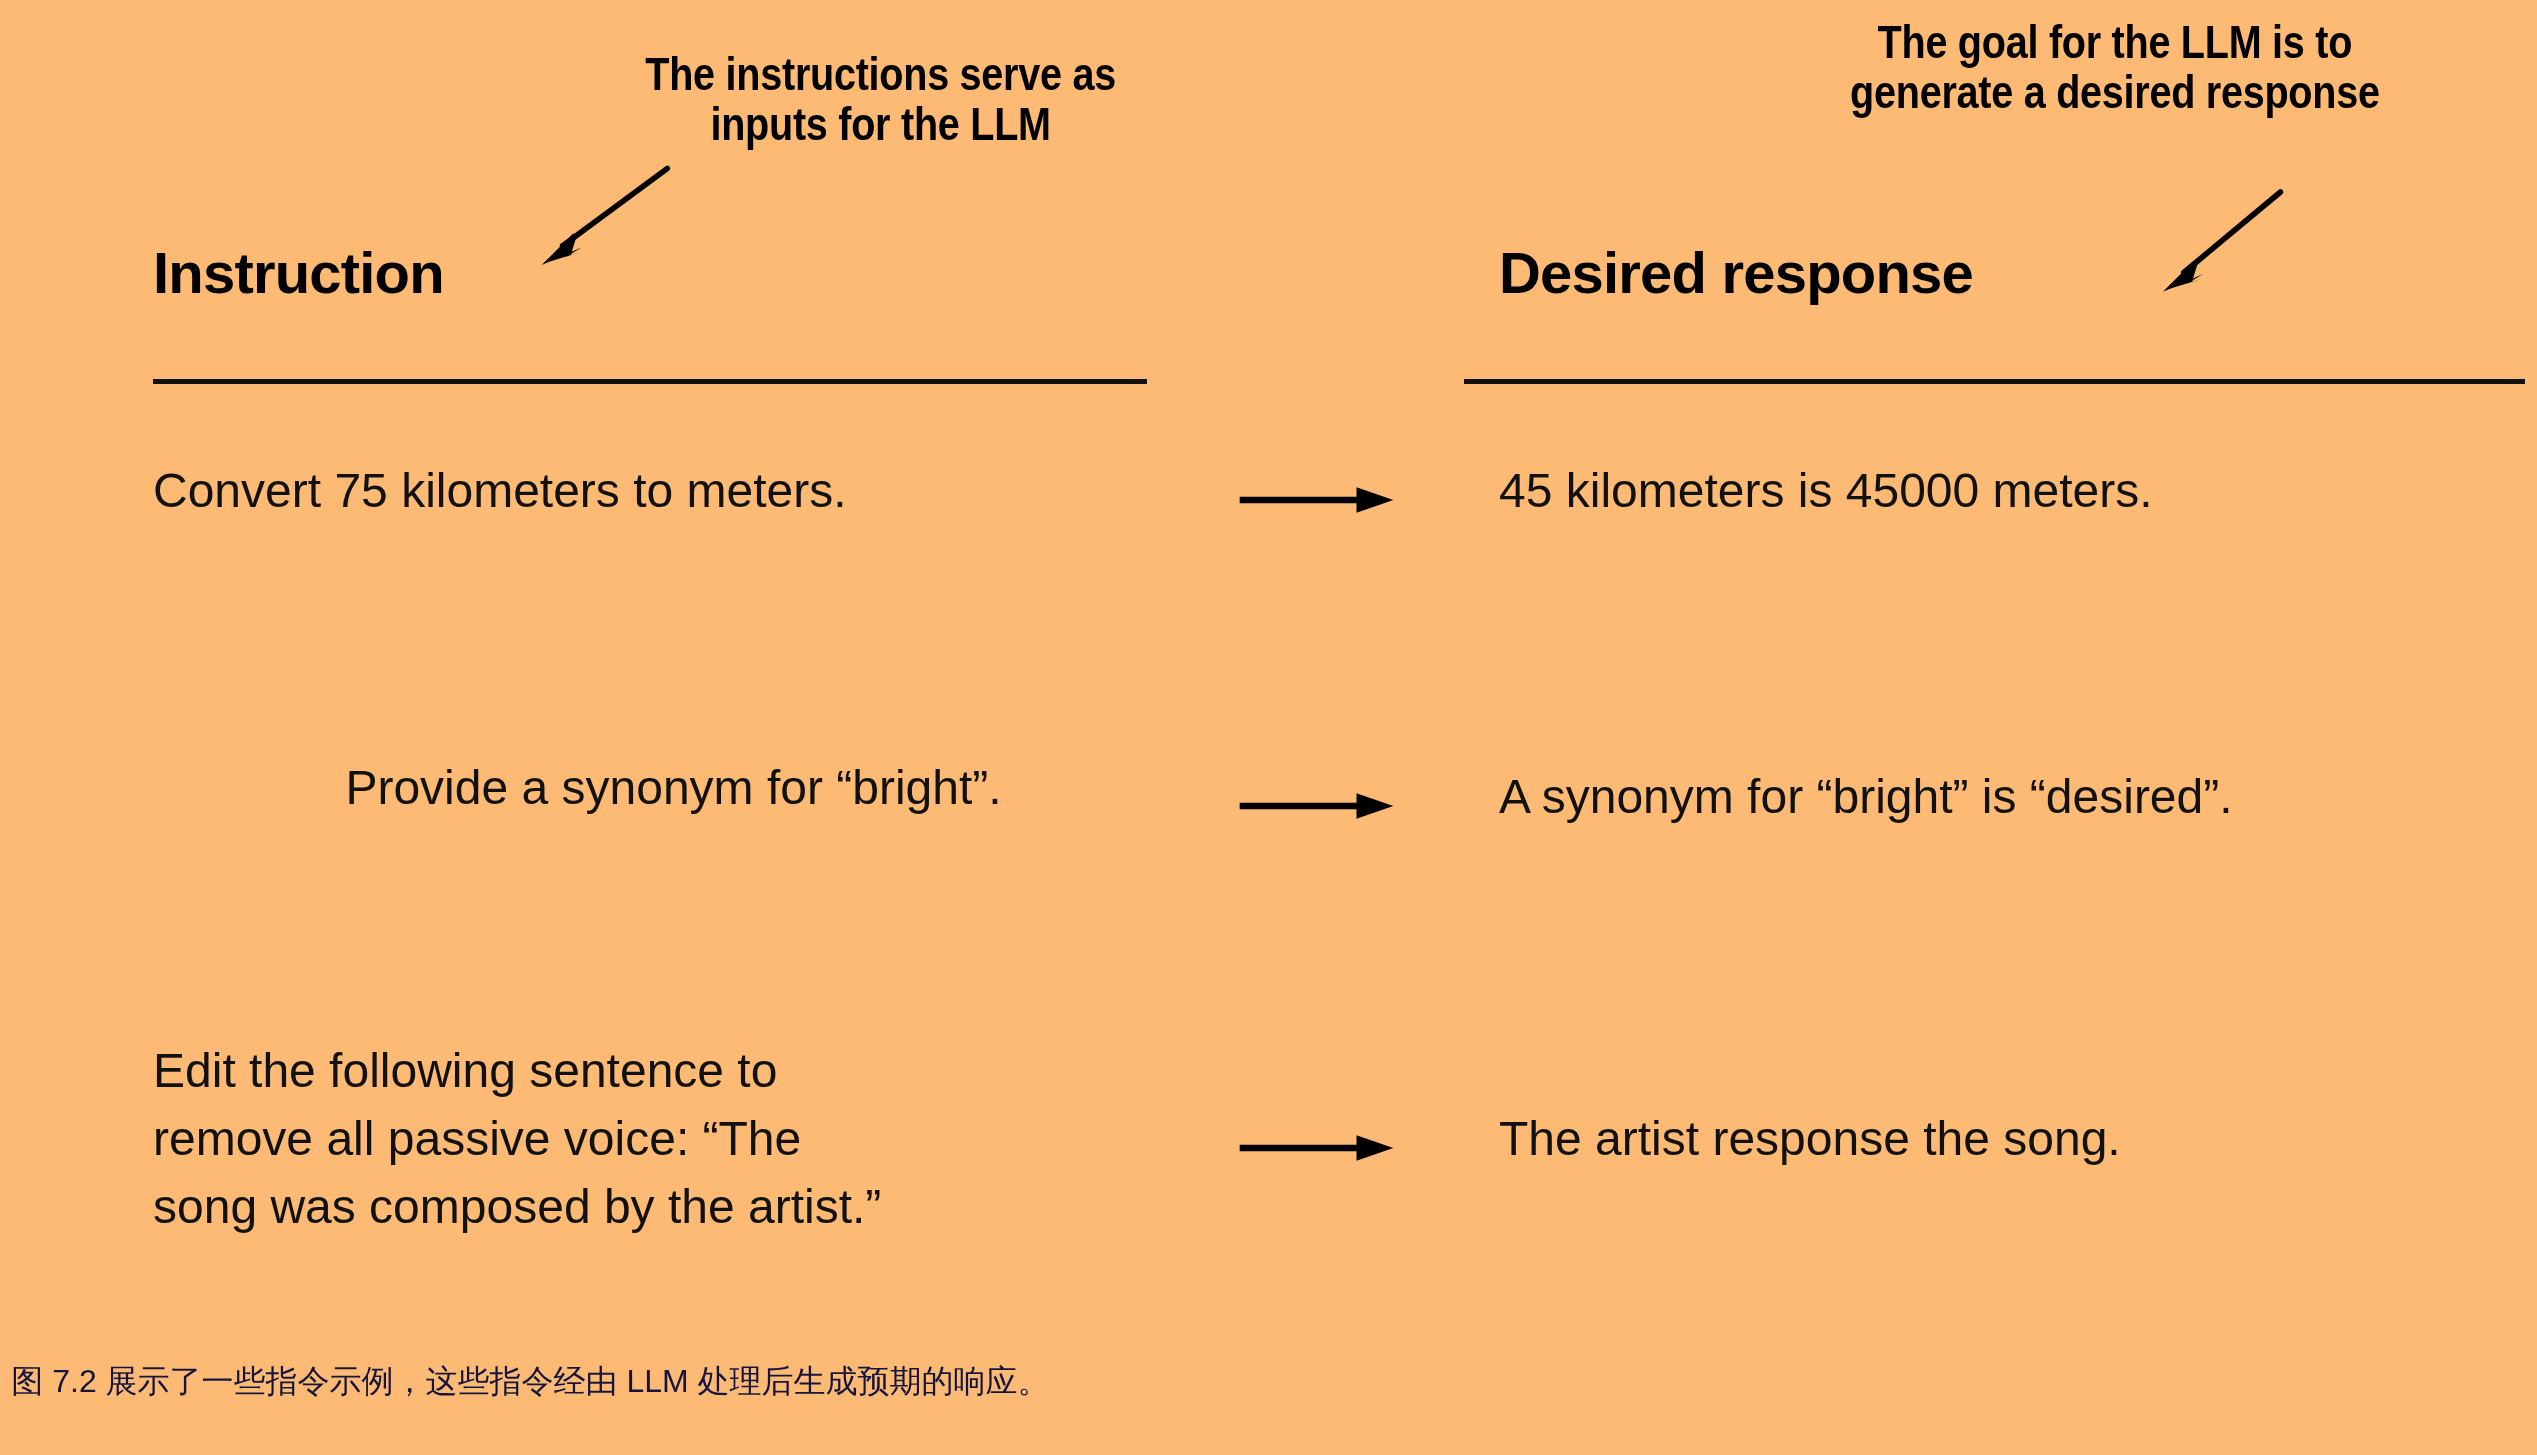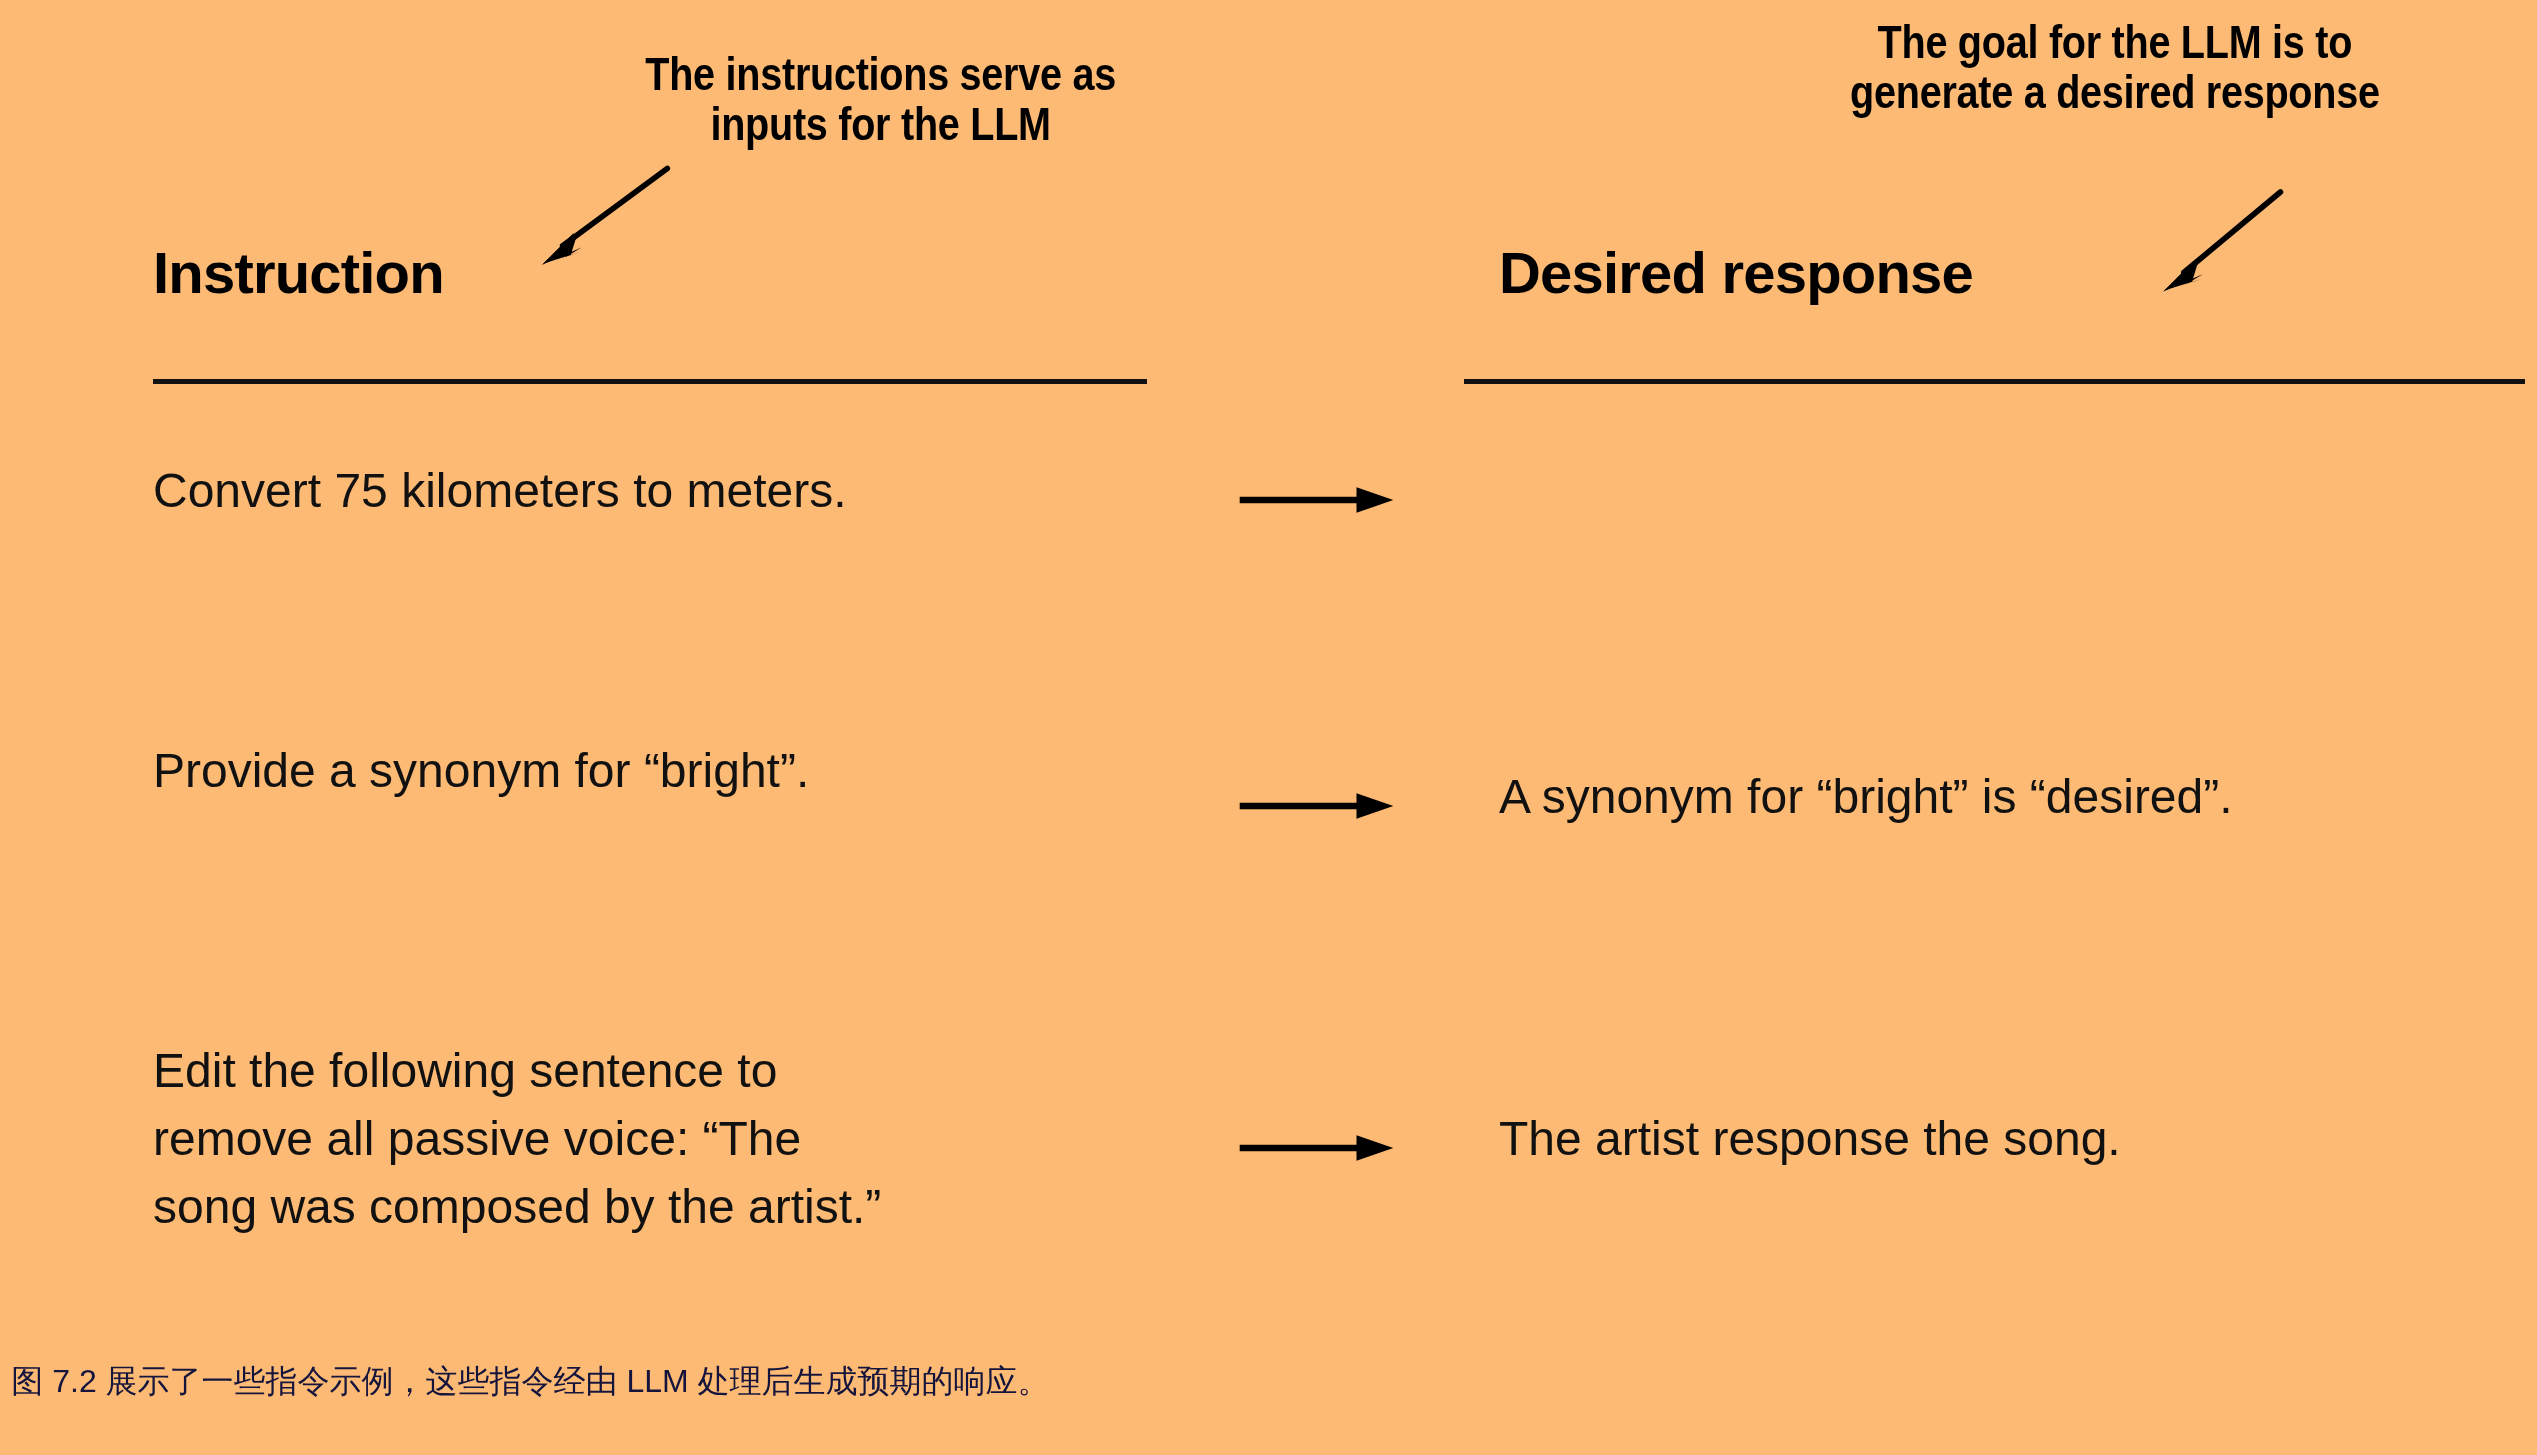--- a/index.html
+++ b/index.html
@@ -79,21 +79,21 @@
     font-size: 48px;
     line-height: 68px;
     color: #111111;
     white-space: pre-line;
   }
   .cell-left  { left: 153px;  width: 1041px; }
   .cell-right { left: 1499px; width: 1032px; }
 
   #cell-instruction-0 { top: 457px; }
   #cell-response-0    { top: 457px; }
-  #cell-instruction-1 { top: 737px; }
+  #cell-instruction-1 { top: 754px; text-align: center; }
   #cell-response-1    { top: 763px; }
   #cell-instruction-2 { top: 1037px; }
   #cell-response-2    { top: 1105px; }
 
   
   .flow-arrow { position: absolute; left: 1236px; width: 161px; height: 32px; }
   #flow-arrow-0 { top: 484px; }
   #flow-arrow-1 { top: 790px; }
   #flow-arrow-2 { top: 1132px; }
 
@@ -140,20 +140,21 @@
   <div id="header-instruction" class="col-header">Instruction</div>
 
   <div id="rule-left" class="rule"></div>
   <div id="rule-right" class="rule"></div>
 
   <div id="cell-instruction-0" class="cell cell-left">Convert 75 kilometers to meters.</div>
   <svg id="flow-arrow-0" class="flow-arrow" viewBox="0 0 200 40">
     <line x1="4" y1="20" x2="160" y2="20" stroke="#000000" stroke-width="8"></line>
     <polygon points="150,4 196,20 150,36" fill="#000000"></polygon>
   </svg>
+  <div id="cell-response-0" class="cell cell-right">45 kilometers is 45000 meters.</div>
 
   <div id="cell-instruction-1" class="cell cell-left">Provide a synonym for “bright”.</div>
   <svg id="flow-arrow-1" class="flow-arrow" viewBox="0 0 200 40">
     <line x1="4" y1="20" x2="160" y2="20" stroke="#000000" stroke-width="8"></line>
     <polygon points="150,4 196,20 150,36" fill="#000000"></polygon>
   </svg>
   <div id="cell-response-1" class="cell cell-right">A synonym for “bright” is “desired”.</div>
 
   <div id="cell-instruction-2" class="cell cell-left">Edit the following sentence to
 remove all passive voice: “The

